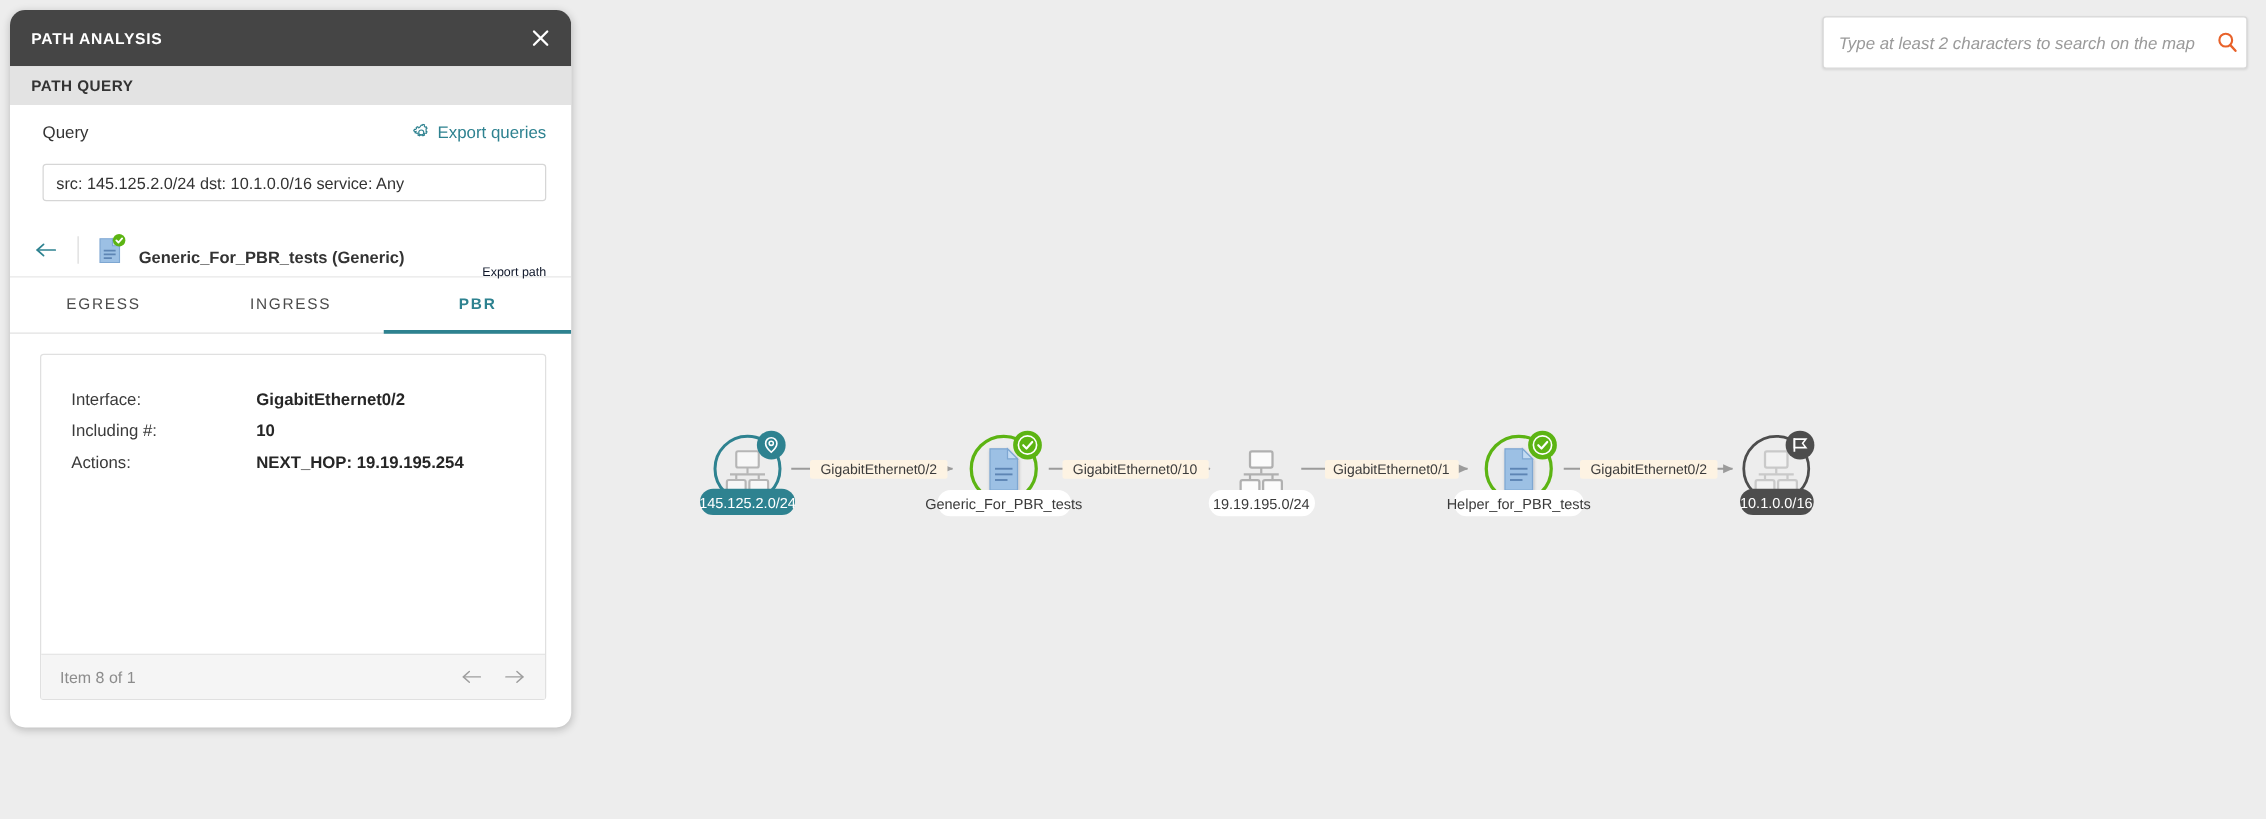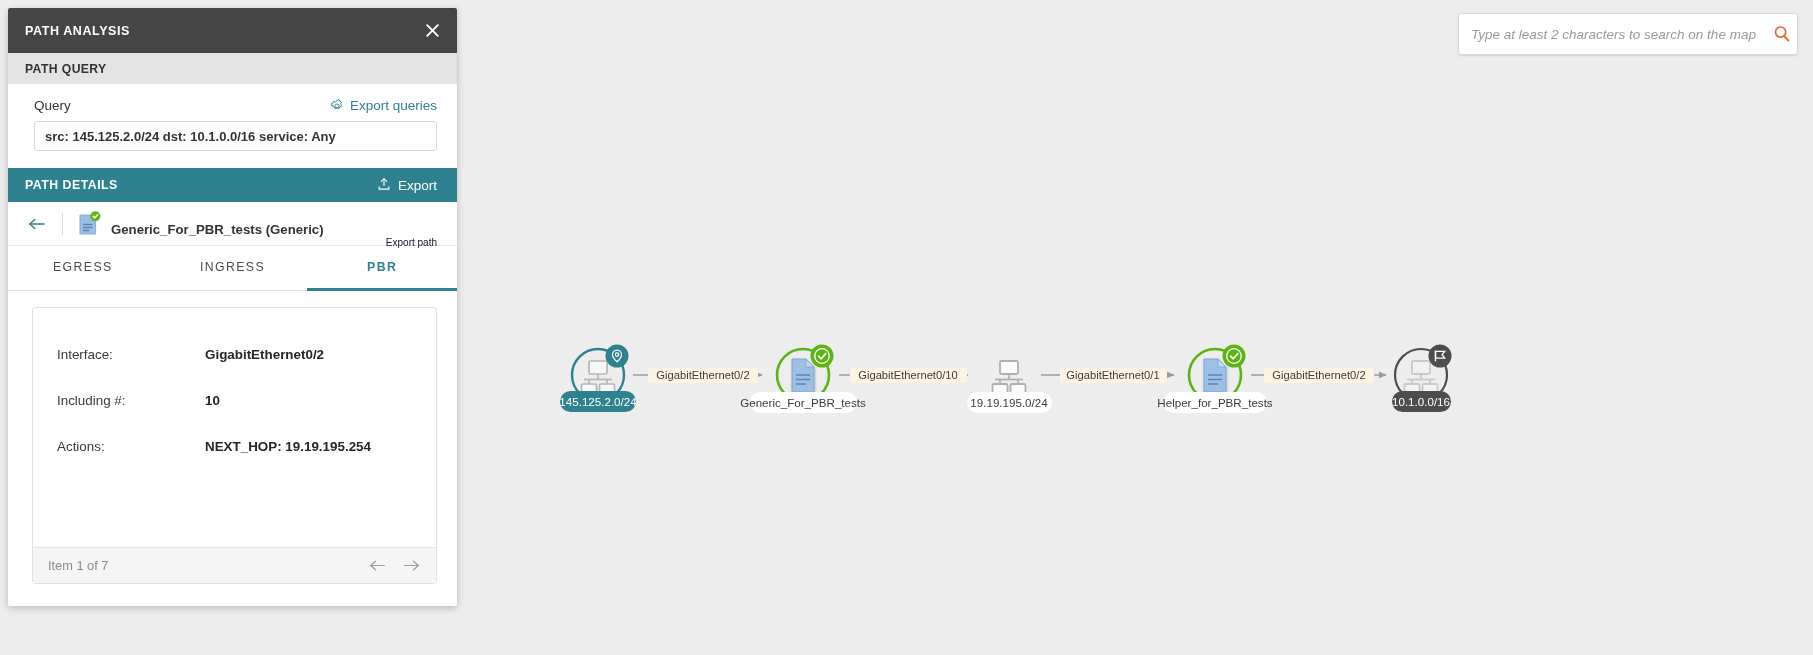--- a/index.html
+++ b/index.html
@@ -45,21 +45,21 @@
     cursor: pointer;
   }
 
   
   #panel {
     position: absolute;
     left: 8px; top: 8px;
     width: 449px;
     background: #ffffff;
     box-shadow: 0 2px 7px rgba(0,0,0,.22);
-    border-radius: 2px;
+    border-radius: 12px;
     overflow: hidden;
   }
 
   .panel-header {
     height: 45px;
     background: #454545;
     display: flex; align-items: center;
     padding: 0 0 0 17px;
     color: #ffffff;
   }
@@ -87,41 +87,40 @@
     letter-spacing: .4px;
   }
 
   .query-body {
     background: #ffffff;
     padding: 14px 20px 17px 26px;
   }
   .query-row {
     display: flex; align-items: center;
     justify-content: space-between;
-    margin-bottom: 8px;
+    margin-bottom: 18px;
   }
   .query-label { font-size: 13.5px; color: #333333; }
   .manage-link {
     display: flex; align-items: center; gap: 6px;
     color: #2e8290; font-size: 13.5px;
     cursor: pointer;
   }
   .gear-icon { display: inline-flex; }
   .query-input {
     width: 100%;
     height: 30px;
     border: 1px solid #d6d6d6;
     border-radius: 3px;
     font-family: "Liberation Sans", sans-serif;
     font-size: 13px;
     color: #333333;
     padding: 0 10px;
     outline: none;
     background: #fff;
-    font-weight: bold;
   }
 
   .details-bar {
     height: 34px;
     background: #2e8290;
     display: flex; align-items: center;
     padding: 0 20px 0 17px;
     color: #ffffff;
   }
   .details-bar .db-title {
@@ -187,22 +186,21 @@
     border-radius: 3px;
     background: #ffffff;
     height: 277px;
     display: flex; flex-direction: column;
   }
   .card-body { flex: 1; padding: 18px 0 0 0; }
   .kv {
     display: flex;
     padding: 0 0 0 24px;
     height: 25px;
-    align-items: flex-start;
-    margin-top: 21px;
+    align-items: flex-end;
   }
   .kv .k {
     width: 148px;
     font-size: 13.4px; color: #3a3a3a;
   }
   .kv .v {
     font-size: 13.4px; font-weight: bold; color: #262626;
   }
   .card-footer {
     height: 36px;
@@ -412,33 +410,20 @@
             <path d="M8 1.2l1 .25.55-.95 1.4.6-.2 1.1.8.8 1.1-.2.6 1.4-.95.55.25 1-.25 1 .95.55-.6 1.4-1.1-.2-.8.8.2 1.1-1.4.6-.55-.95-1 .25-1-.25-.55.95-1.4-.6.2-1.1-.8-.8-1.1.2-.6-1.4.95-.55L2.35 8l-.25-1-.95-.55.6-1.4 1.1.2.8-.8-.2-1.1 1.4-.6.55.95 1-.25z" fill="none" stroke="#2e8290" stroke-width="1.05"></path>
             <circle cx="8" cy="8" r="2.3" fill="none" stroke="#2e8290" stroke-width="1.05"></circle>
           </svg>
         </span>
         <span>Export queries</span>
       </span>
     </div>
     <input class="query-input" type="text" value="src: 145.125.2.0/24 dst: 10.1.0.0/16 service: Any" style="">
   </div>
 
-  <div class="details-bar">
-    <div class="db-title">PATH DETAILS</div>
-    <div class="export-btn">
-      <span>
-        <svg width="14" height="14" viewBox="0 0 16 16" aria-hidden="true">
-          <path d="M8 1.8 L8 9.6" stroke="#ffffff" stroke-width="1.3" stroke-linecap="round"></path>
-          <path d="M4.9 4.9 L8 1.8 L11.1 4.9" fill="none" stroke="#ffffff" stroke-width="1.3" stroke-linecap="round" stroke-linejoin="round"></path>
-          <path d="M2.4 11.2 L2.4 13.9 L13.6 13.9 L13.6 11.2" fill="none" stroke="#ffffff" stroke-width="1.3" stroke-linecap="round" stroke-linejoin="round"></path>
-        </svg>
-      </span>
-      <span>Export</span>
-    </div>
-  </div>
 
   <div class="path-row">
     <span class="back-arrow">
       <svg width="18" height="14" viewBox="0 0 20 14" aria-hidden="true">
         <line x1="2" y1="7" x2="18" y2="7" stroke="#2e8290" stroke-width="1.5" stroke-linecap="round"></line>
         <path d="M7.6 2 L2 7 L7.6 12" fill="none" stroke="#2e8290" stroke-width="1.5" stroke-linecap="round" stroke-linejoin="round"></path>
       </svg>
     </span>
     <span class="vdiv"></span>
     <span class="node-doc-icon">
@@ -474,21 +459,21 @@
         <div class="kv">
           <span class="k">Including #:</span>
           <span class="v">10</span>
         </div>
         <div class="kv">
           <span class="k">Actions:</span>
           <span class="v">NEXT_HOP: 19.19.195.254</span>
         </div>
       </div>
       <div class="card-footer">
-        <span class="footer-text">Item 1 of 7</span>
+        <span class="footer-text">Item 8 of 1</span>
         <span class="pager">
           <span>
             <svg width="17" height="13" viewBox="0 0 20 14" aria-hidden="true">
               <line x1="2" y1="7" x2="18" y2="7" stroke="#9e9e9e" stroke-width="1.4" stroke-linecap="round"></line>
               <path d="M7.6 2 L2 7 L7.6 12" fill="none" stroke="#9e9e9e" stroke-width="1.4" stroke-linecap="round" stroke-linejoin="round"></path>
             </svg>
           </span>
           <span>
             <svg width="17" height="13" viewBox="0 0 20 14" aria-hidden="true">
               <line x1="2" y1="7" x2="18" y2="7" stroke="#9e9e9e" stroke-width="1.4" stroke-linecap="round"></line>

